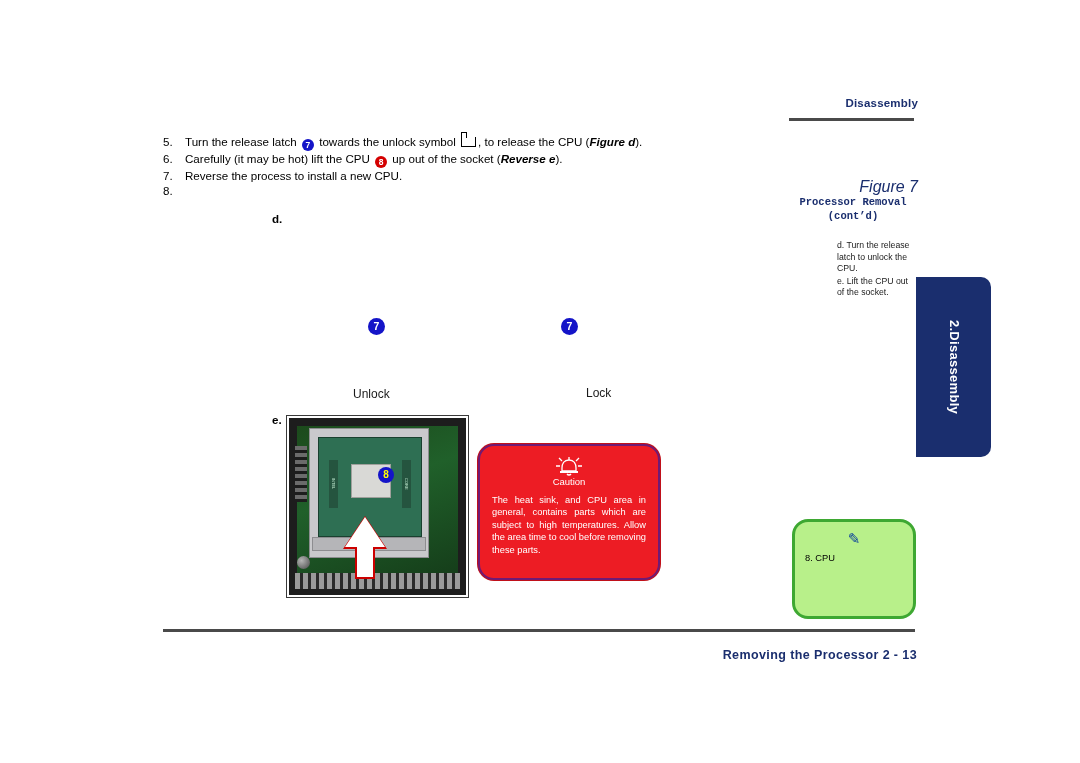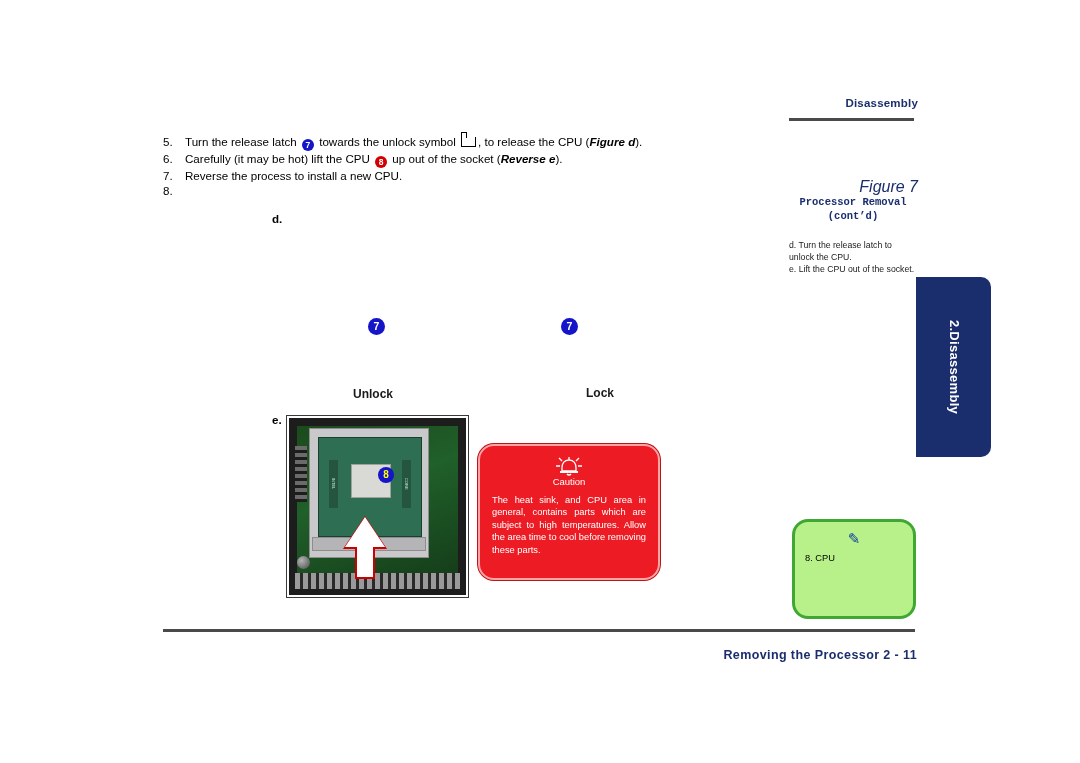--- a/index.html
+++ b/index.html
@@ -115,21 +115,21 @@
     font-weight: bold;
     text-align: center;
     line-height: 17px;
   }
   #m7a { left: 368px; top: 318px; }
   #m7b { left: 561px; top: 318px; }
 
   .unlock-lbl, .lock-lbl {
     position: absolute;
     font-size: 12px;
-    font-weight: bold;
+    font-weight: normal;
     color: #1a1a1a;
   }
   #unlock-lbl { left: 353px; top: 387px; }
   #lock-lbl { left: 542px; top: 386px; padding-left: 44px; }
 
   
   .photo {
     position: absolute;
     left: 287px;
     top: 416px;
@@ -256,21 +256,21 @@
   }
 
   
   .caution {
     position: absolute;
     left: 478px;
     top: 444px;
     width: 178px;
     height: 132px;
     background: #ed1c24;
-    border: 2px solid #fca5a5;
+    border: 2px solid #701a75;
     border-radius: 16px;
     box-shadow: 0 0 0 1px #c0101a;
   }
   .caution-icon {
     position: absolute;
     left: 50%;
     top: 8px;
     transform: translateX(-50%);
     width: 36px;
     height: 24px;
@@ -345,21 +345,21 @@
   }
   .fig-cap-body {
     position: absolute;
     left: 789px;
     top: 240px;
     width: 128px;
     font-size: 8.7px;
     line-height: 11.6px;
     color: #1a1a1a;
   }
-  .fig-cap-body .item { margin-bottom: 1px; }
+  .fig-cap-body .item { margin-bottom: 1px; margin-left: 48px; }
   .fig-cap-body .item .lead { }
 
   
   .tab {
     position: absolute;
     left: 916px;
     top: 277px;
     width: 75px;
     height: 180px;
     background: #1a2e6e;
@@ -457,13 +457,13 @@
 <div class="fig-cap-body" id="figcap-body">
     <div class="item"><span class="lead">d. </span><span>Turn the release latch to unlock the CPU.</span></div>
     <div class="item"><span class="lead">e. </span><span>Lift the CPU out of the socket.</span></div>
   </div>
 
 <div class="tab">
   <span>2.Disassembly</span>
 </div>
 
 <div class="foot-rule"></div>
-<div class="foot-text">Removing the Processor 2 -  11</div>
+<div class="foot-text">Removing the Processor 2 -  13</div>
 
 </body></html>

